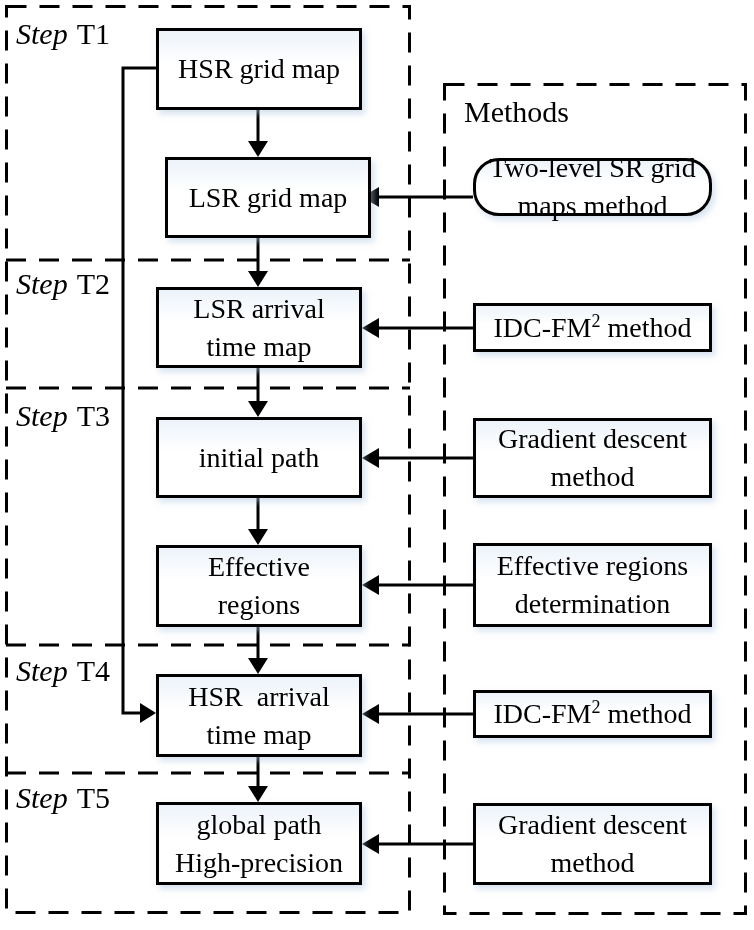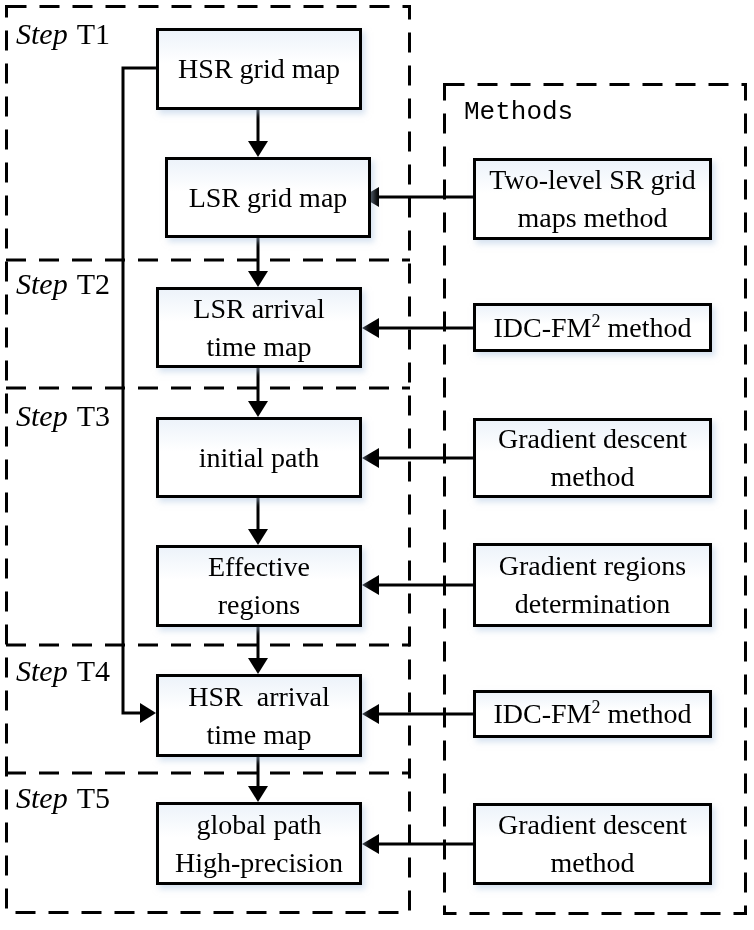--- a/index.html
+++ b/index.html
@@ -21,21 +21,21 @@
     display:flex;flex-direction:column;
     justify-content:center;align-items:center;
     text-align:center;
     font-size:28px;
   }
   .ln{display:block;line-height:38px;white-space:pre;}
   .ln sup{font-size:18px;line-height:0;}
   .step-label{position:absolute;font-size:30px;line-height:36px;}
   .step-label .pfx{font-style:italic;}
   .step-label .num{margin-left:9px;}
-  .panel-title{position:absolute;font-size:26px;line-height:36px;font-family:Liberation Mono, monospace;}
+  .panel-title{position:absolute;font-size:30px;line-height:36px;}
 </style>
 </head>
 <body>
 
 <div class="canvas">
 
   <svg class="layer" width="754" height="930" viewBox="0 0 754 930">
 
     <rect x="6.5" y="6.5" width="403" height="906" fill="none" stroke="#000" stroke-width="3" stroke-dasharray="20 13"></rect>
     <rect x="444.5" y="84.5" width="301" height="829" fill="none" stroke="#000" stroke-width="3" stroke-dasharray="20 13"></rect>
@@ -138,33 +138,33 @@
   </div>
   <div class="node" style="left:156px;top:674px;width:206px;height:83px;">
     <span class="ln">HSR  arrival</span>
     <span class="ln">time map</span>
   </div>
   <div class="node" style="left:156px;top:802px;width:206px;height:83px;">
     <span class="ln">global path</span>
     <span class="ln">High-precision</span>
   </div>
 
-  <div class="node" style="left:473px;top:158px;width:239px;height:82px;">
+  <div class="node" style="left:473px;top:158px;width:239px;height:58px;border-radius:26px;">
     <span class="ln">Two-level SR grid</span>
     <span class="ln">maps method</span>
   </div>
   <div class="node" style="left:473px;top:303px;width:239px;height:49px;">
     <span class="ln"><span>IDC-FM</span><sup>2</sup><span> method</span></span>
   </div>
   <div class="node" style="left:473px;top:418px;width:239px;height:80px;">
     <span class="ln">Gradient descent</span>
     <span class="ln">method</span>
   </div>
   <div class="node" style="left:473px;top:543px;width:239px;height:84px;">
-    <span class="ln">Gradient regions</span>
+    <span class="ln">Effective regions</span>
     <span class="ln">determination</span>
   </div>
   <div class="node" style="left:473px;top:690px;width:239px;height:48px;">
     <span class="ln"><span>IDC-FM</span><sup>2</sup><span> method</span></span>
   </div>
   <div class="node" style="left:473px;top:803px;width:239px;height:82px;">
     <span class="ln">Gradient descent</span>
     <span class="ln">method</span>
   </div>
 

